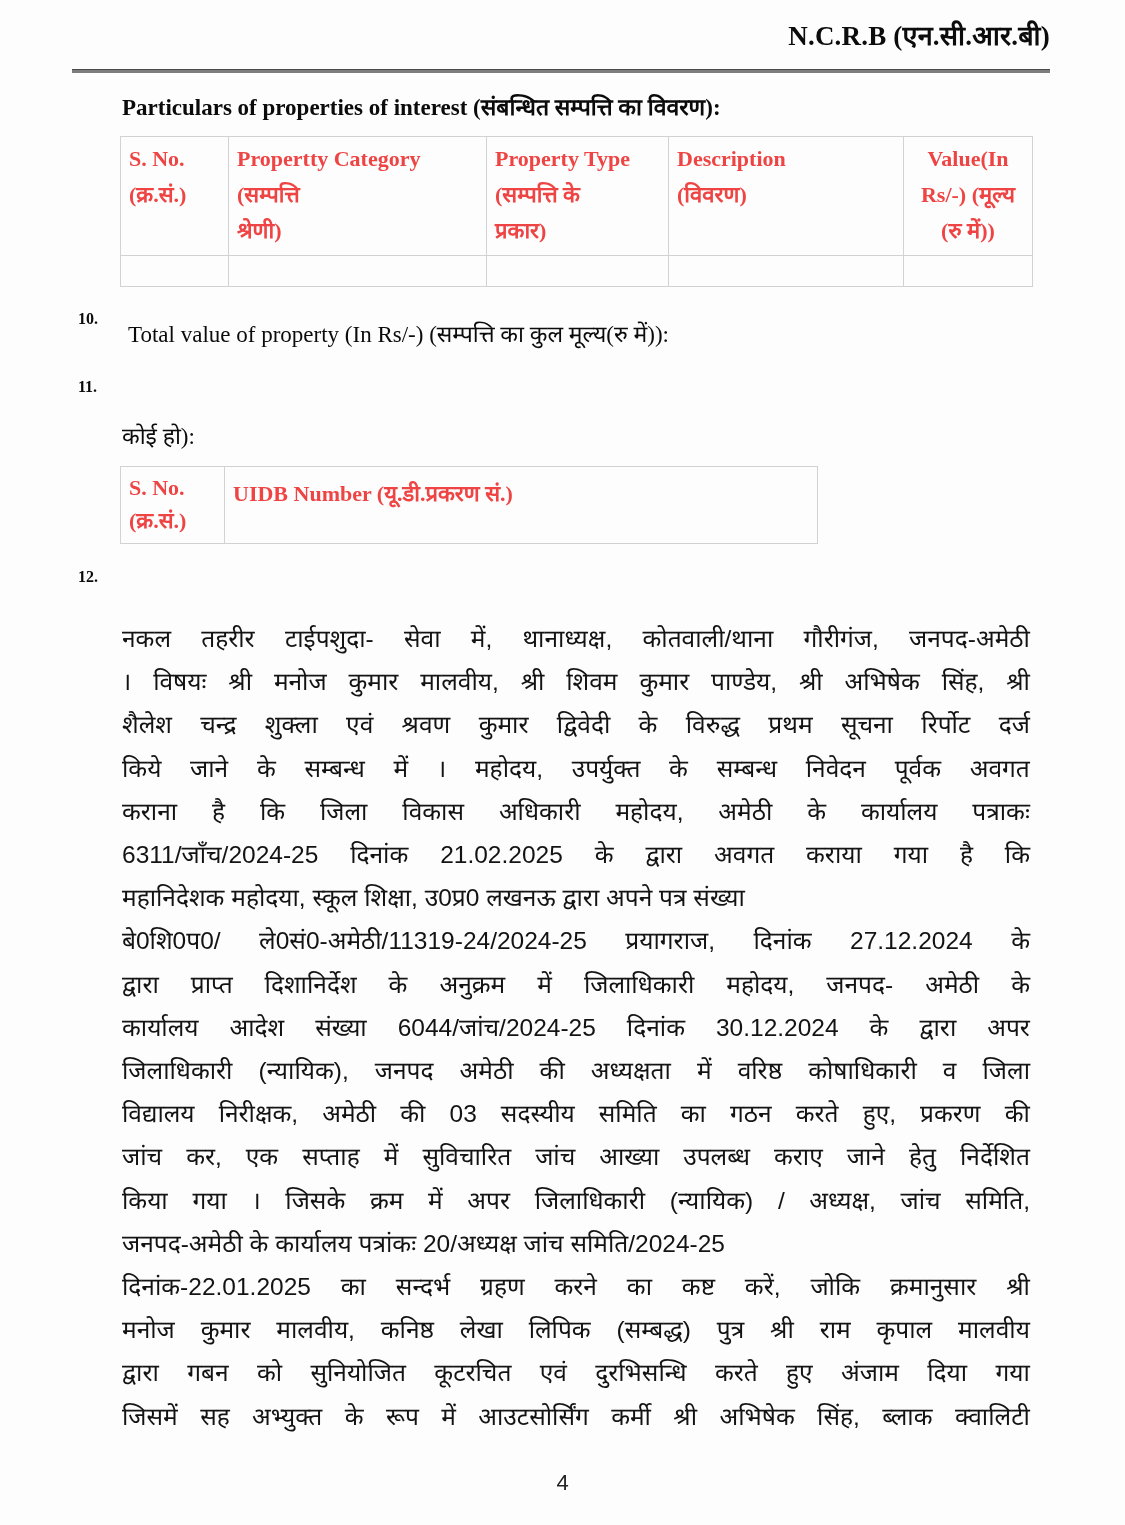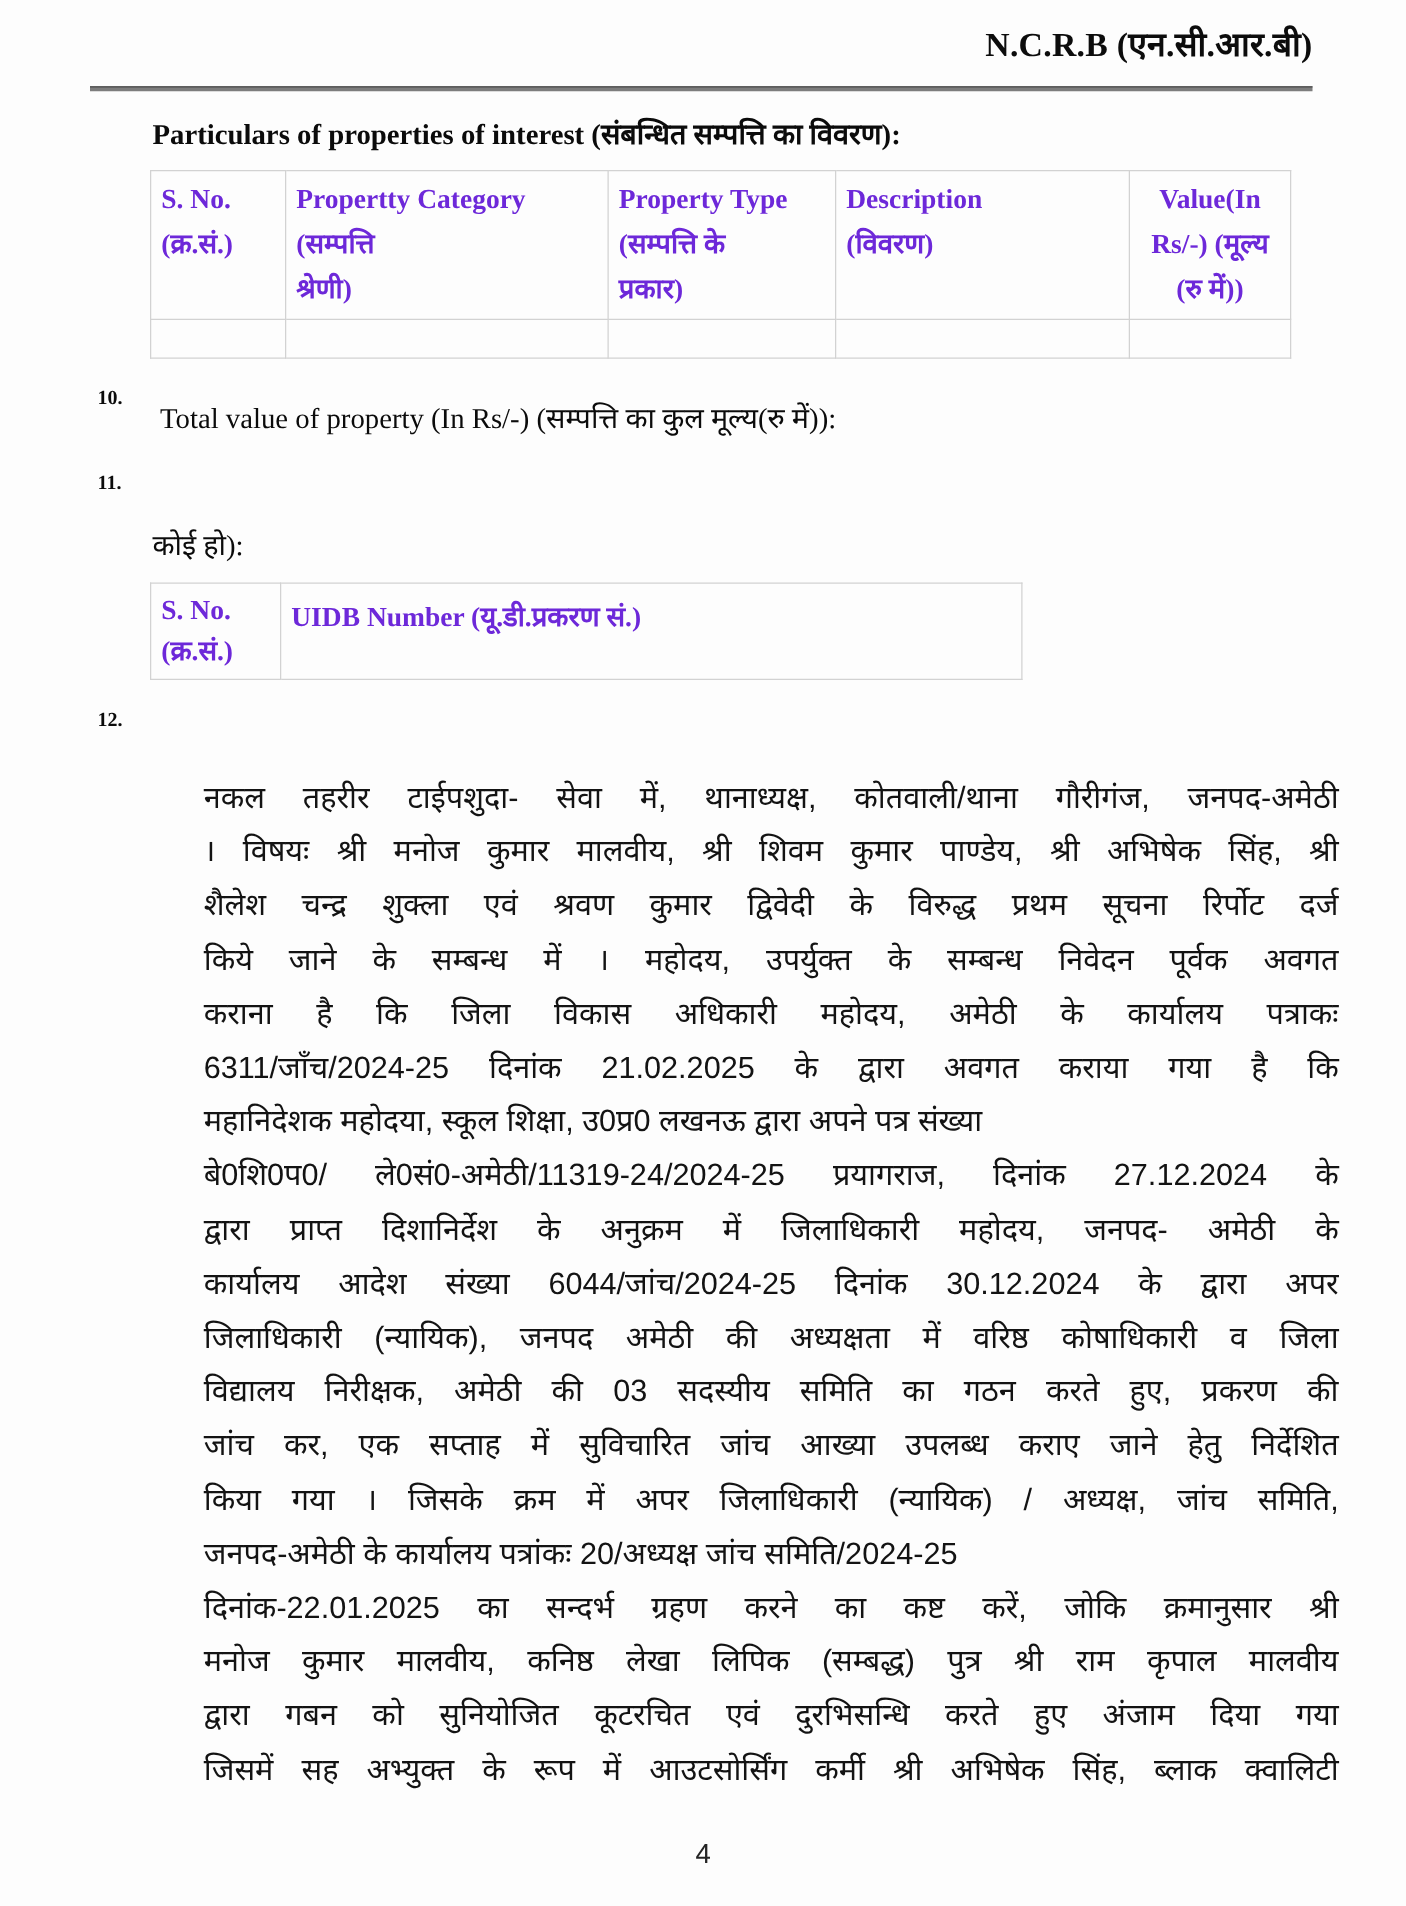--- a/index.html
+++ b/index.html
@@ -76,21 +76,21 @@
     border-collapse: collapse;
     table-layout: fixed;
   }
   table.doc-table td {
     border: 1px solid #d2d2d2;
     vertical-align: top;
     font-weight: bold;
     font-size: 22px;
     line-height: 36px;
     padding: 4px 8px 6px 8px;
-    color: #6d28d9;
+    color: #ef4444;
   }
   table.doc-table td.empty-row {
     height: 30px;
     padding: 0;
   }
   td.align-right { text-align: center; }
 
   
   #property-table { left: 120px; top: 136px; width: 912px; }
 
@@ -101,21 +101,20 @@
   
   .fir-body {
     position: absolute;
     left: 122px;
     top: 617px;
     width: 908px;
     font-family: "Liberation Sans", "DejaVu Sans", sans-serif;
     font-size: 24.5px;
     line-height: 43.2px;
     color: #131313;
-    margin-left: 41px;
   }
   .fir-body .ln {
     display: block;
     white-space: nowrap;
   }
   .fir-body .ln.justify {
     display: flex;
     justify-content: space-between;
     white-space: nowrap;
   }

